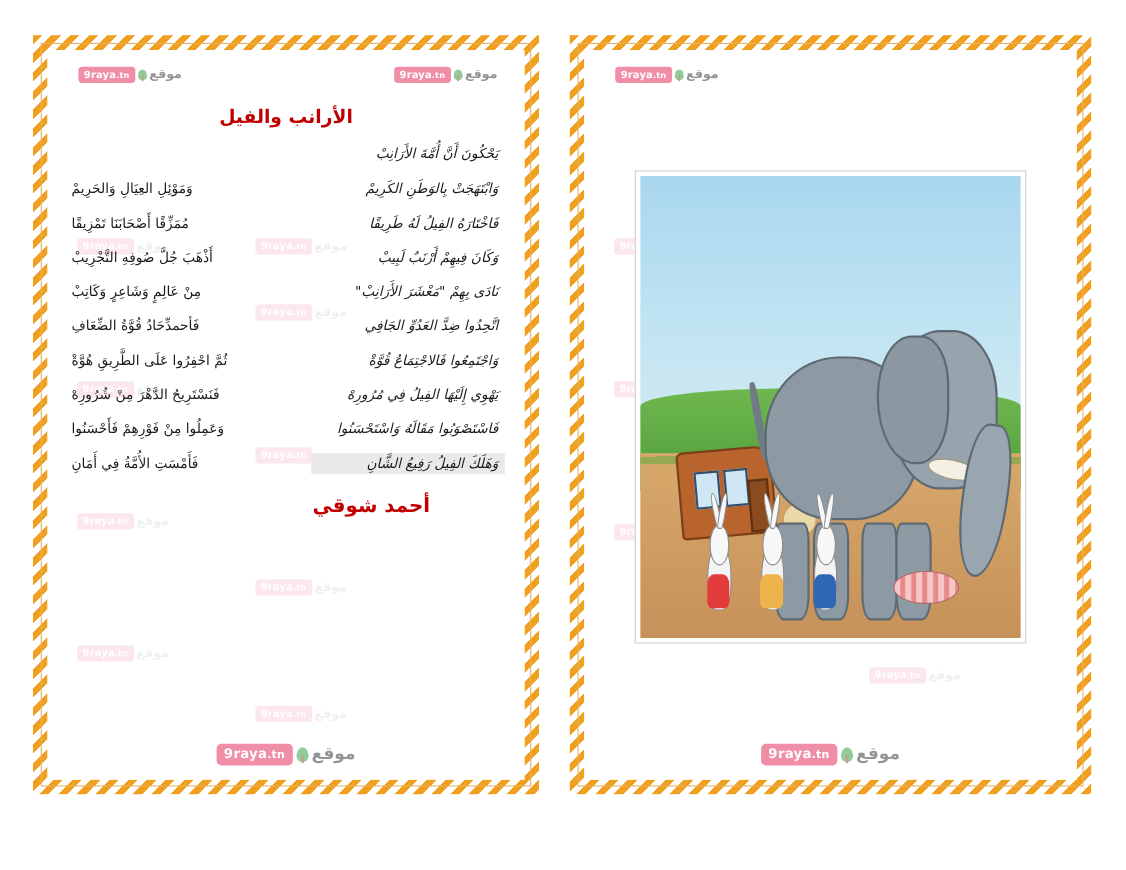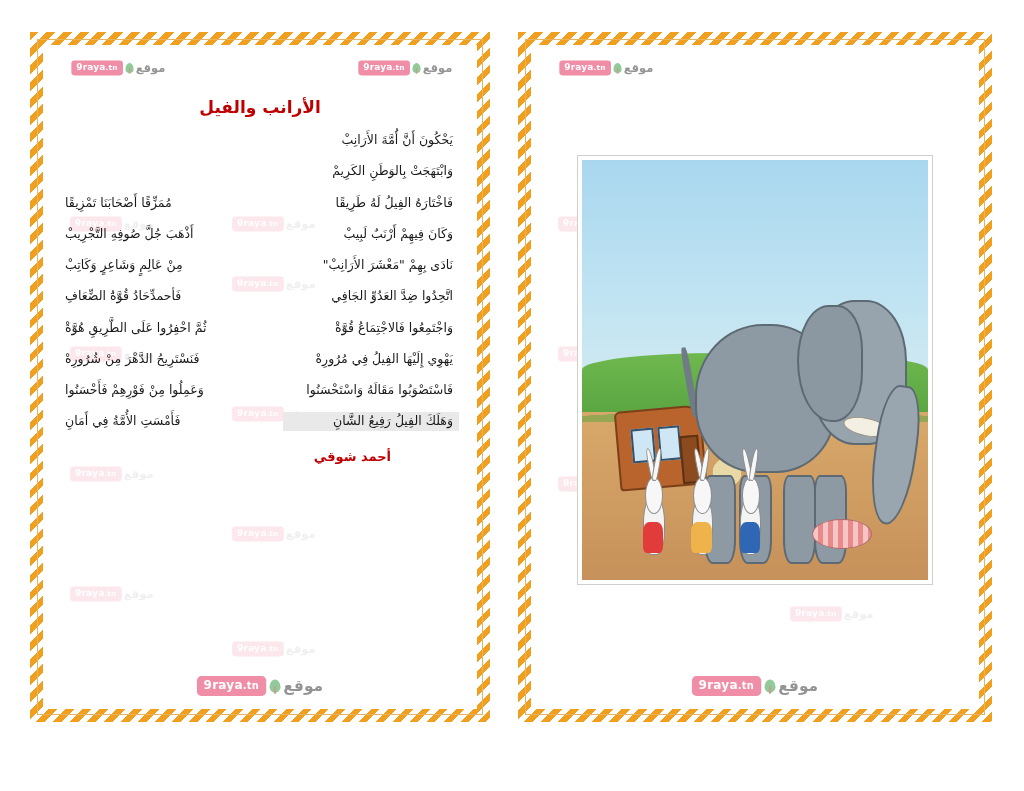--- a/index.html
+++ b/index.html
@@ -117,28 +117,28 @@
     margin-bottom: 12.5px;
     font-size: 12.5px;
     color: #1a1a1a;
     font-family: "DejaVu Sans", sans-serif;
     line-height: 1.5;
   }
   .hemistich {
     width: 48%;
     white-space: nowrap;
   }
-  .h-right { text-align: right; padding-right: 6px; }
+  .h-right { text-align: right; padding-right: 6px; font-style: italic; }
   .h-left { text-align: left; padding-left: 4px; }
   .highlight { background: #e9e9e9; margin-left: 48px; }
   .author {
     direction: rtl;
     text-align: right;
     color: #c00000;
-    font-size: 13px;
+    font-size: 18px;
     font-weight: bold;
     margin: 18px 86px 0 0;
     font-family: "DejaVu Sans", sans-serif;
   }
 
   
   .illus-wrap {
     position: absolute;
     left: 50%;
     top: 110px;
@@ -336,20 +336,21 @@
     </div>
 
     <div class="poem-title">الأرانب والفيل</div>
 
     <div class="verses">
       <div class="verse">
         <span class="hemistich h-right">يَحْكُونَ أَنَّ أُمَّةَ الأَرَانِبْ</span>
       </div>
       <div class="verse">
         <span class="hemistich h-right">وَابْتَهَجَتْ بِالوَطَنِ الكَرِيمْ</span>
+        <span class="hemistich h-left">وَمَوْئِلِ العِيَالِ وَالحَرِيمْ</span>
       </div>
       <div class="verse">
         <span class="hemistich h-right">فَاخْتَارَهُ الفِيلُ لَهُ طَرِيقًا</span>
         <span class="hemistich h-left">مُمَزِّقًا أَصْحَابَنَا تَمْزِيقًا</span>
       </div>
       <div class="verse">
         <span class="hemistich h-right">وَكَانَ فِيهِمْ أَرْنَبٌ لَبِيبْ</span>
         <span class="hemistich h-left">أَذْهَبَ جُلَّ صُوفِهِ التَّجْرِيبْ</span>
       </div>
       <div class="verse">

